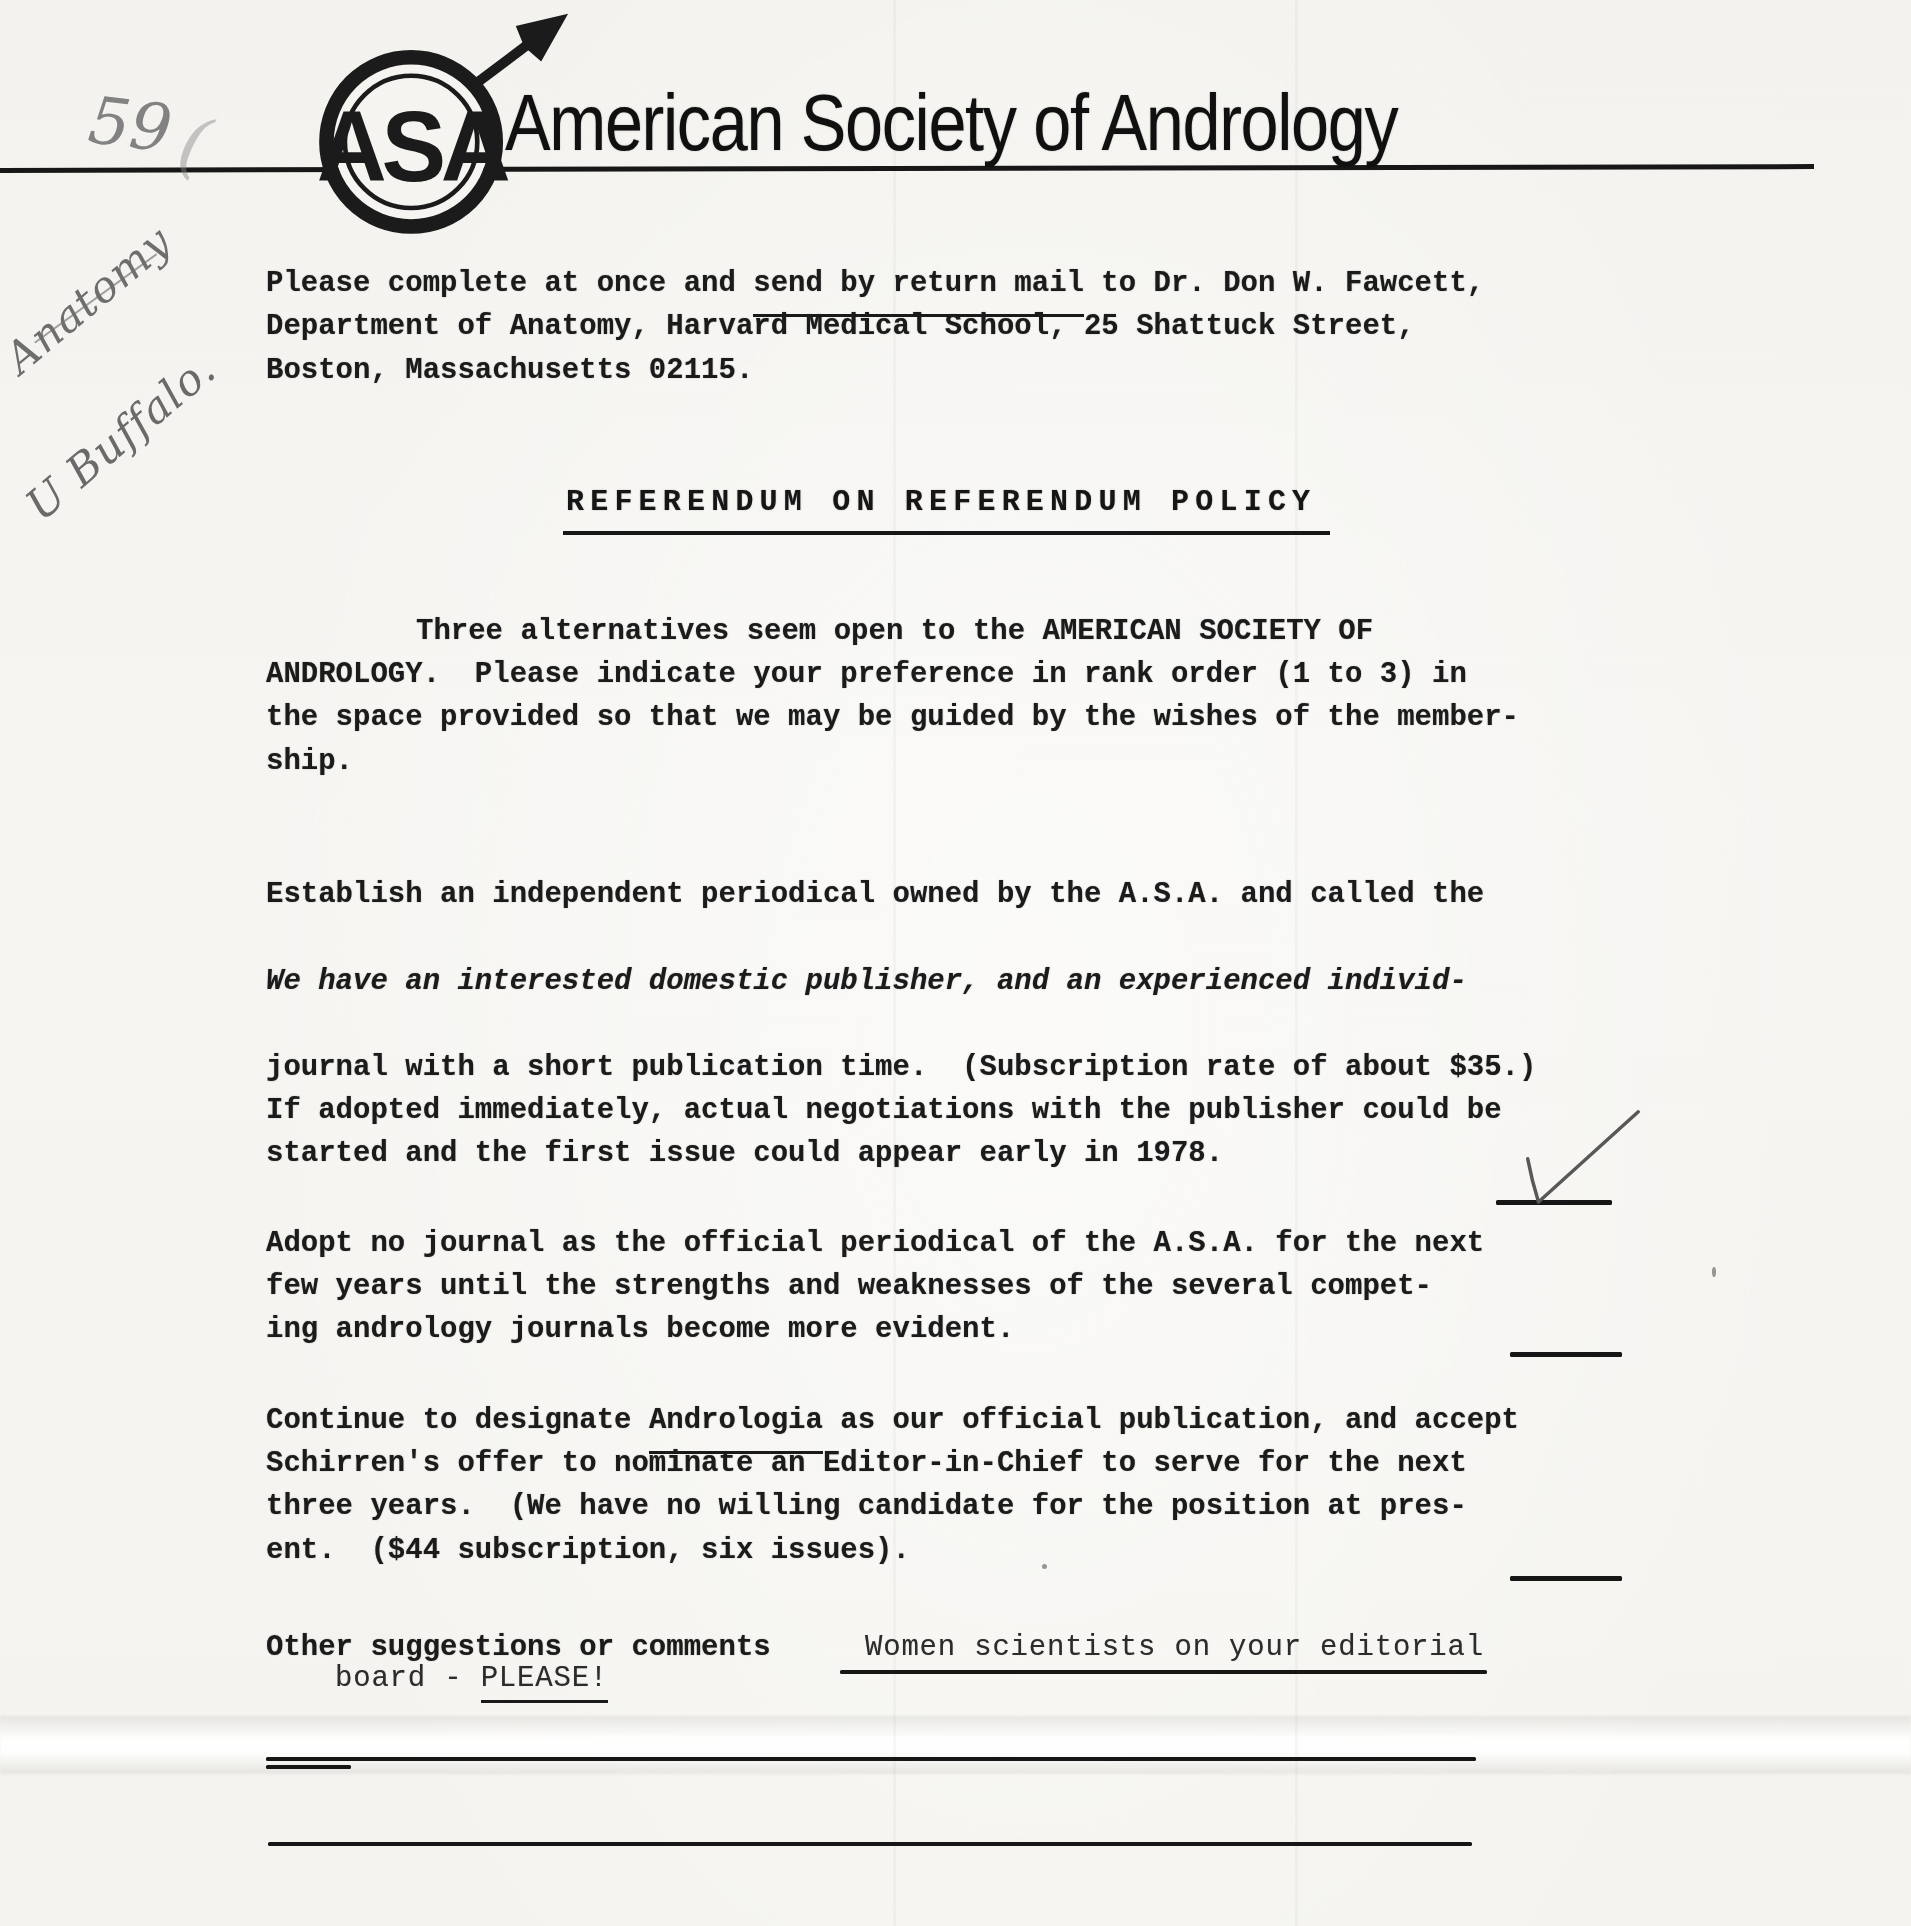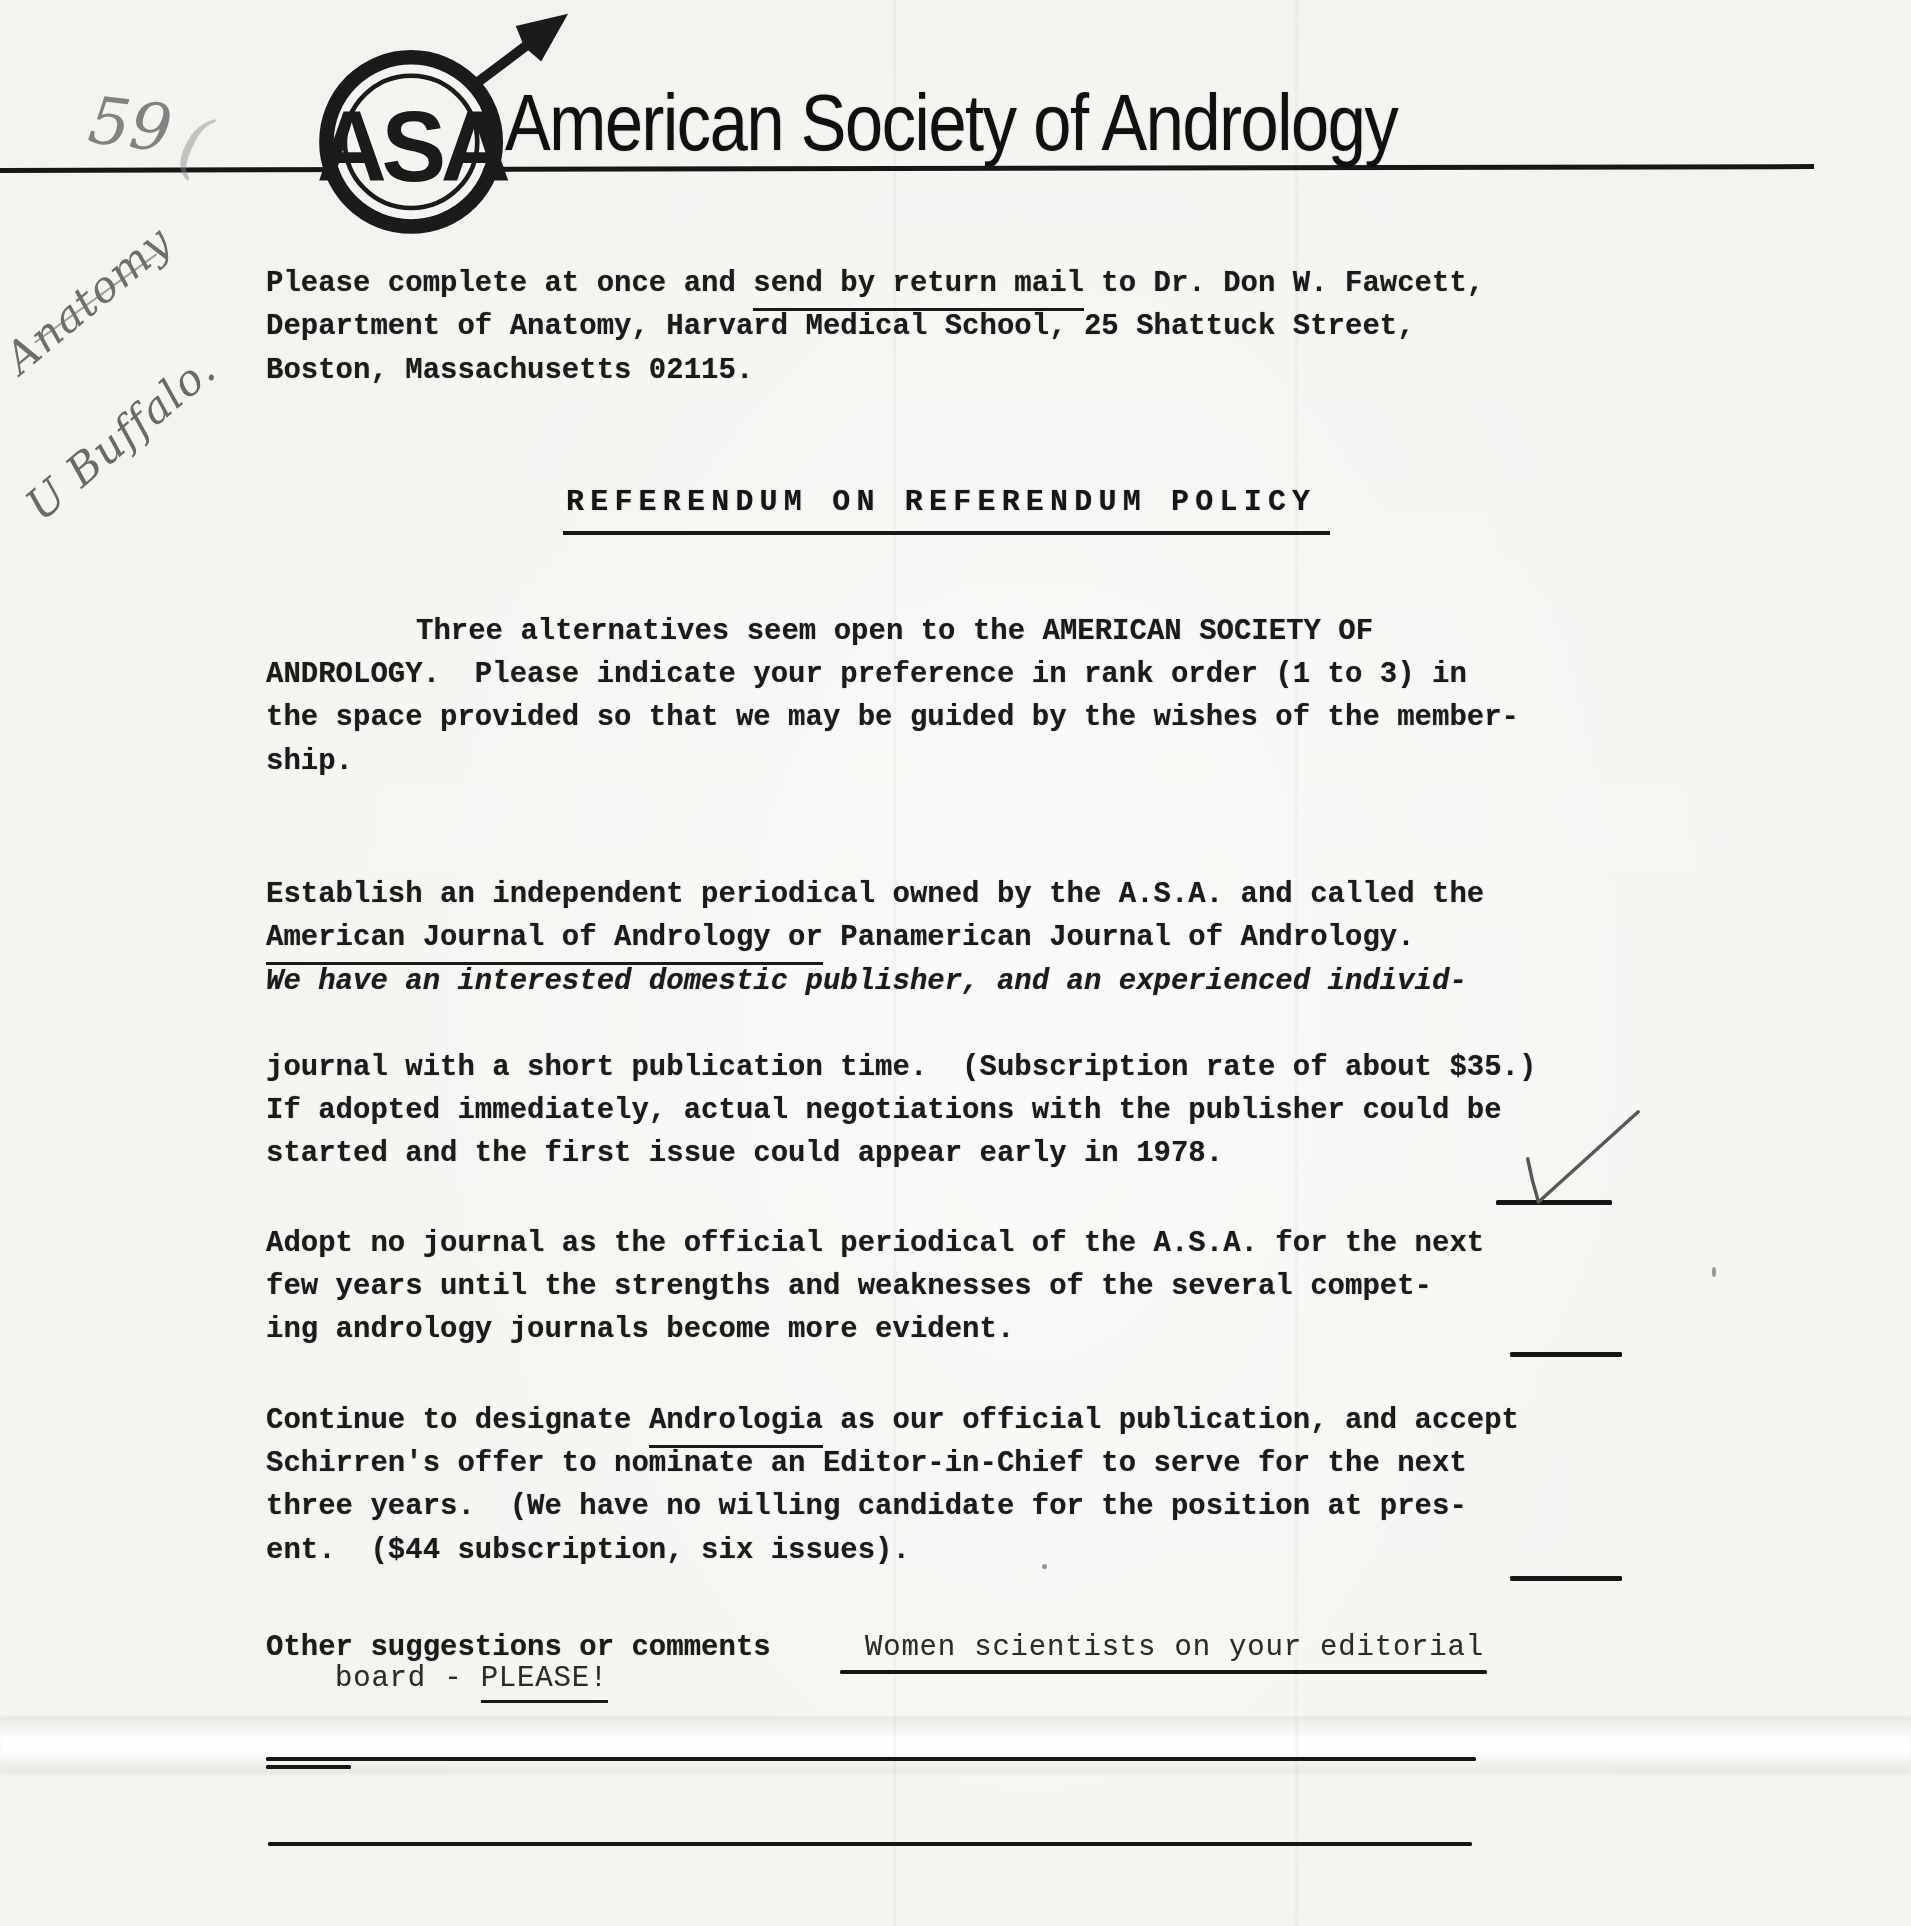--- a/index.html
+++ b/index.html
@@ -30,21 +30,21 @@
     text-shadow:0 0 0.8px rgba(40,40,40,.35);
   }
   .title{
     position:absolute;
     font:700 30px/30px "Liberation Mono","DejaVu Sans Mono",monospace;
     color:#161616;
     letter-spacing:6.2px;
     white-space:pre;
     text-shadow:0 0 1.2px rgba(25,25,25,.5);
   }
-  .u{border-bottom:3.5px solid #1a1a1a;padding-bottom:8px;}
+  .u{border-bottom:3.5px solid #1a1a1a;padding-bottom:14px;}
   .rule{position:absolute;background:#171717;}
   .blank{position:absolute;background:#161616;border-radius:1.5px;}
   .orgname{
     position:absolute;left:505px;top:82px;
     font:400 76px/76px "Liberation Sans","DejaVu Sans",sans-serif;
     color:#101010;letter-spacing:-1.5px;white-space:pre;
     transform:scale(0.90,1.06);transform-origin:left top;
     text-shadow:0 0 1.5px rgba(20,20,20,.35);
   }
   .pencil{
@@ -98,21 +98,20 @@
 
   <div class="title" style="left:566px;top:487px;">REFERENDUM ON REFERENDUM POLICY</div>
   <div class="rule" style="left:563px;top:531px;width:767px;height:3.9px;"></div>
 
   <div class="tw" style="left:416px;top:617px;">Three alternatives seem open to the AMERICAN SOCIETY OF</div>
   <div class="tw" style="left:266px;top:660px;">ANDROLOGY.  Please indicate your preference in rank order (1 to 3) in</div>
   <div class="tw" style="left:266px;top:703px;">the space provided so that we may be guided by the wishes of the member-</div>
   <div class="tw" style="left:266px;top:747px;">ship.</div>
 
   <div class="tw" style="left:266px;top:880px;">Establish an independent periodical owned by the A.S.A. and called the</div>
-  <div class="tw" style="left:266px;top:923px;"><span class="u">American Journal of Andrology or</span><span> Panamerican Journal of Andrology.</span></div>
   <div class="tw" style="left:266px;top:967px;font-style:italic;">We have an interested domestic publisher, and an experienced individ-</div>
   <div class="tw" style="left:266px;top:1053px;">journal with a short publication time.  (Subscription rate of about $35.)</div>
   <div class="tw" style="left:266px;top:1096px;">If adopted immediately, actual negotiations with the publisher could be</div>
   <div class="tw" style="left:266px;top:1139px;">started and the first issue could appear early in 1978.</div>
   <div class="blank" style="left:1496px;top:1200px;width:116px;height:5px;"></div>
 
   <div class="tw" style="left:266px;top:1229px;">Adopt no journal as the official periodical of the A.S.A. for the next</div>
   <div class="tw" style="left:266px;top:1272px;">few years until the strengths and weaknesses of the several compet-</div>
   <div class="tw" style="left:266px;top:1315px;">ing andrology journals become more evident.</div>
   <div class="blank" style="left:1510px;top:1352px;width:112px;height:5px;"></div>

